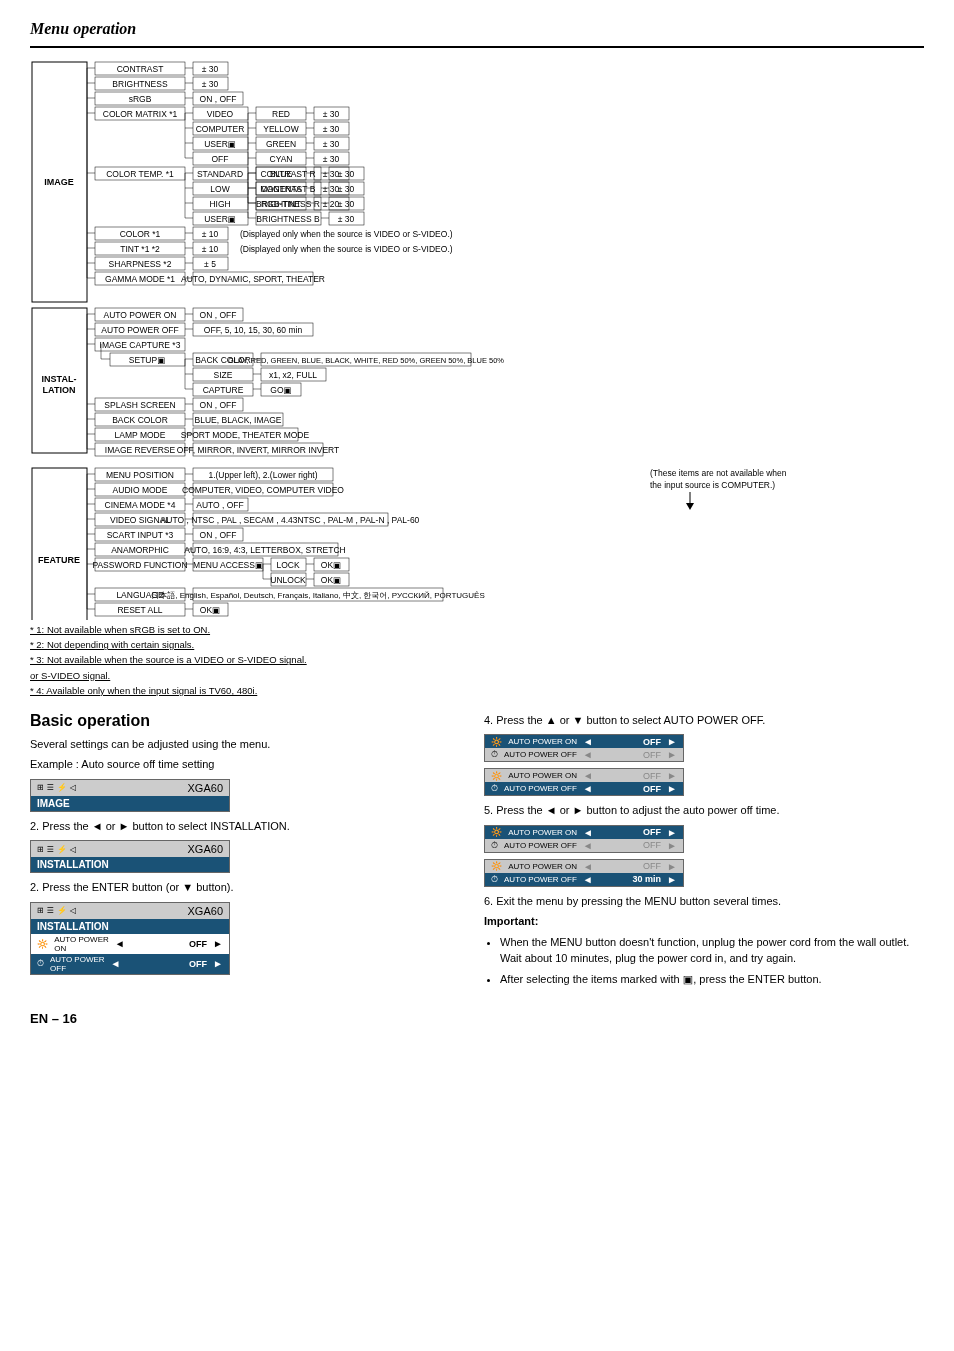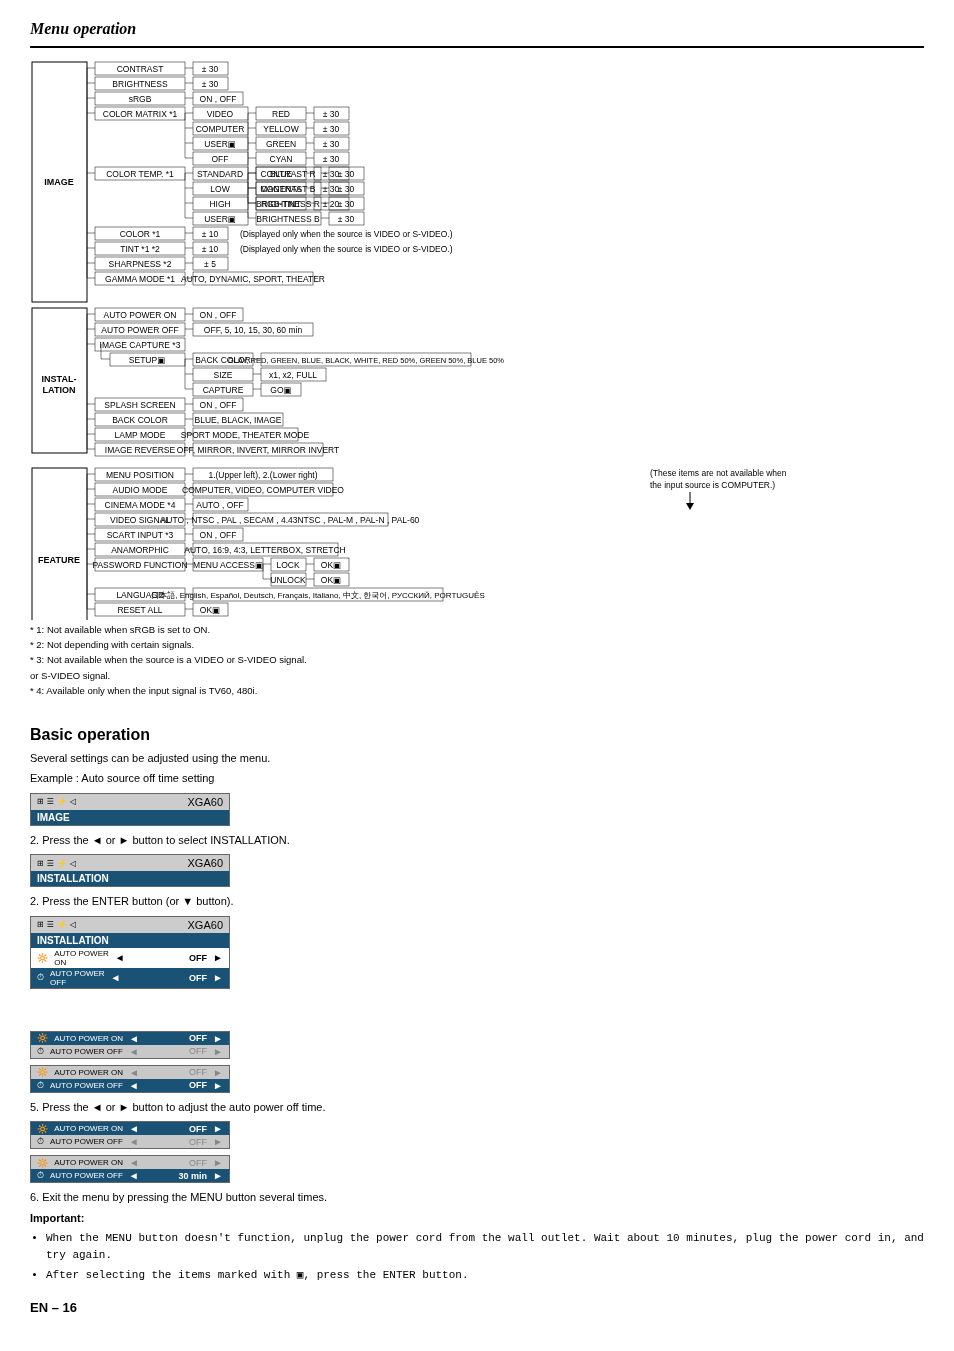--- a/index.html
+++ b/index.html
@@ -22,33 +22,33 @@
     hr.title-line {
       border: none;
       border-top: 2px solid #000;
       margin-bottom: 12px;
     }
 
     
     .footnotes {
       font-size: 9.5px;
       line-height: 1.6;
-      margin-bottom: 28px;
+      margin-bottom: 14px;
+      text-decoration: underline;
     }
 
     
     .basic-op-title {
       font-size: 16px;
       font-weight: bold;
       margin-bottom: 6px;
     }
     .two-col {
       display: flex;
-      gap: 30px;
-      flex-direction: column;
+      gap: 14px;
     }
     .left-col { flex: 1; }
     .right-col { flex: 1; }
     p { margin-bottom: 4px; line-height: 1.5; }
 
     
     .xga-display {
       border: 1px solid #666;
       width: 200px;
       margin: 6px 0;
@@ -78,27 +78,27 @@
       font-size: 9px;
       gap: 6px;
     }
     .xga-row.selected { background: #1a5276; color: #fff; }
     .xga-row .arrow { font-size: 10px; }
     .xga-row .val { margin-left: auto; font-weight: bold; }
     .xga-row .val-gray { margin-left: auto; color: #888; }
 
     .important-title { font-weight: bold; }
     ul.bullet-list { padding-left: 16px; }
-    ul.bullet-list li { margin-bottom: 4px; line-height: 1.5; font-family: Liberation Mono, monospace; }
+    ul.bullet-list li { margin-bottom: 4px; line-height: 1.5; }
 
     
     .page-num {
       font-size: 13px;
       font-weight: bold;
-      margin-top: 12px;
+      margin-top: 20px;
     }
 
     
     .diagram-container {
       position: relative;
       width: 100%;
       overflow: visible;
     }
   </style>
 </head>
@@ -674,20 +674,21 @@
           <span style="font-size:8px;">AUTO POWER<br>OFF</span>
           <span class="arrow">◄</span>
           <span class="val">OFF</span>
           <span class="arrow">►</span>
         </div>
       </div>
     </div>
   </div>
 
   <div class="right-col">
+    <p>4.  Press the ▲ or ▼ button to select AUTO POWER OFF.</p>
 
     <div class="xga-display">
       <div class="xga-rows">
         <div class="xga-row selected" style="background:#1a5276;color:#fff;">
           <span>🔆</span>
           <span style="font-size:8px;">AUTO POWER ON</span>
           <span class="arrow">◄</span>
           <span class="val">OFF</span>
           <span class="arrow">►</span>
         </div>

